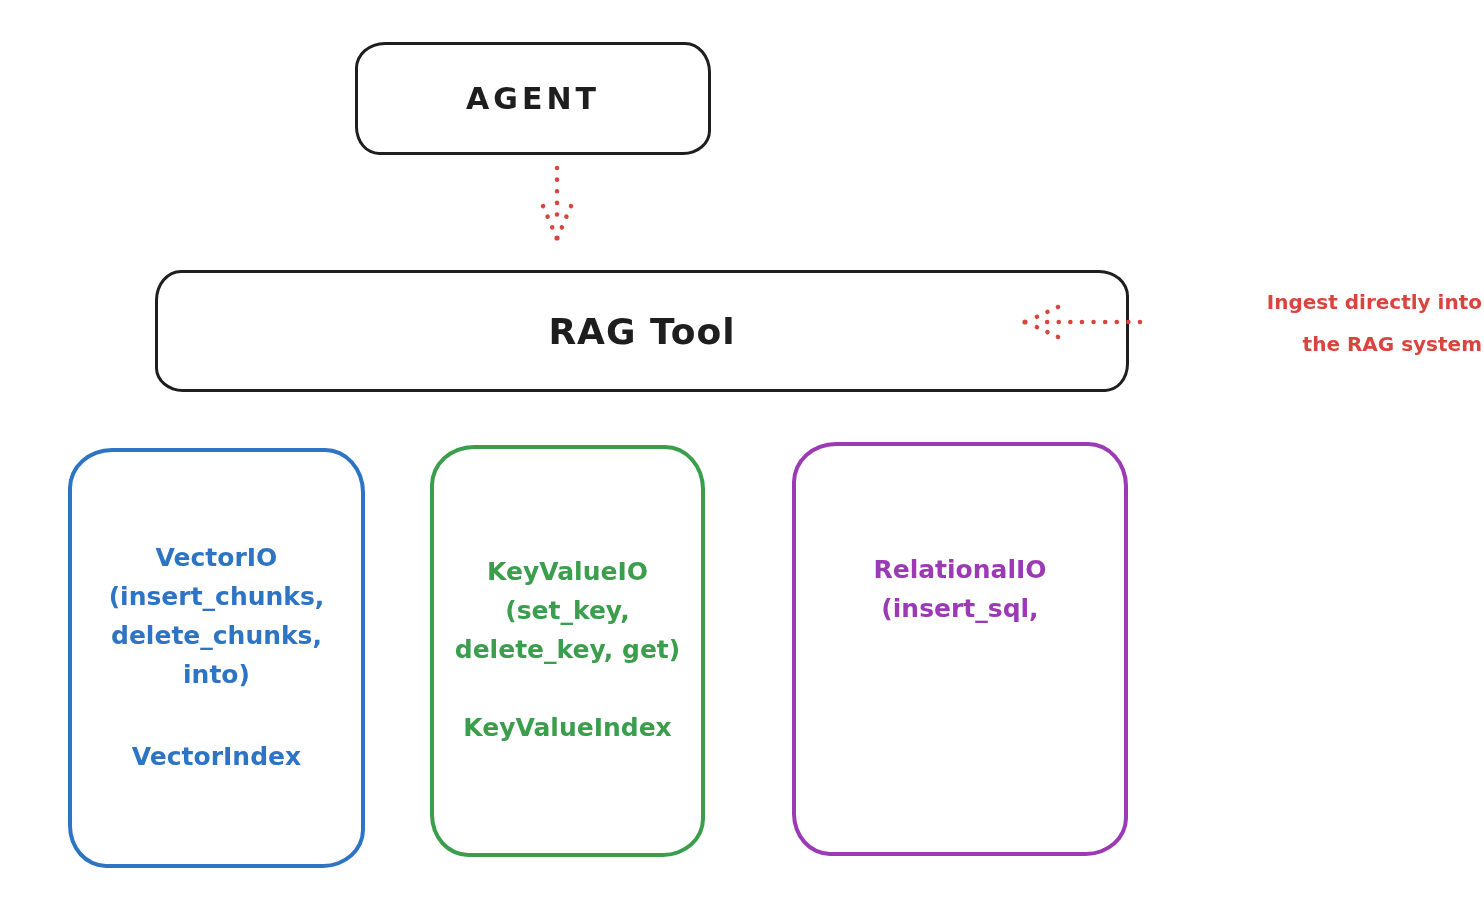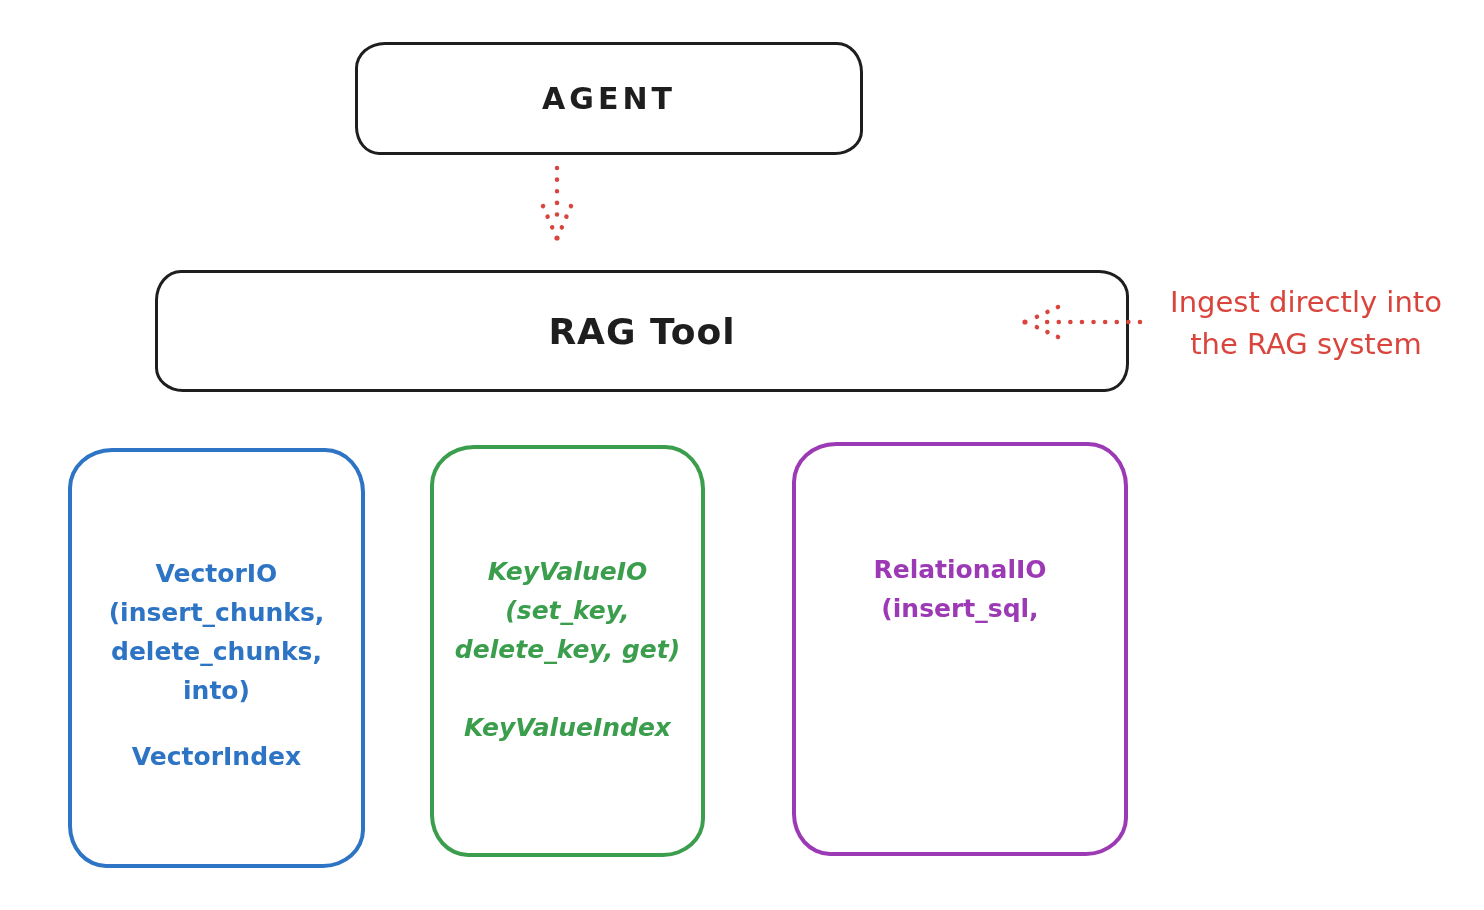--- a/index.html
+++ b/index.html
@@ -17,47 +17,47 @@
     background: #fff;
   }
   .ink-box {
     border: 3.5px solid var(--ink);
     color: var(--ink);
     display: flex;
     align-items: center;
     justify-content: center;
   }
   .agent {
-    left: 355px; top: 42px; width: 508px; height: 113px;
+    left: 355px; top: 42px; width: 356px; height: 113px;
     border-radius: 30px 26px 28px 24px / 26px 30px 24px 28px;
     font-size: 30px; font-weight: bold; letter-spacing: 4px;
   }
   .ragtool {
     left: 155px; top: 270px; width: 974px; height: 122px;
     border-radius: 26px 30px 24px 28px / 30px 26px 28px 24px;
     font-size: 36px; font-weight: bold; letter-spacing: 1px;
   }
   .arrow { position: absolute; }
   .arrow line { stroke: var(--red); stroke-width: 4.5; stroke-linecap: round; }
   .dotline { stroke-dasharray: 0.1 11.5; }
   .annotation {
     position: absolute;
     left: 1130px; top: 281px; width: 352px;
-    text-align: center;
+    text-align: right;
     color: var(--red);
-    font-size: 29px; font-weight: normal;
+    font-size: 20px; font-weight: bold;
     line-height: 42px;
   }
   .module {
     border-width: 4px; border-style: solid;
     border-radius: 44px 40px 42px 38px / 40px 44px 38px 42px;
     font-size: 25px; font-weight: bold;
   }
   .module-vector   { left: 68px;  top: 448px; width: 297px; height: 420px; border-color: var(--blue);   color: var(--blue); }
-  .module-keyvalue { left: 430px; top: 445px; width: 275px; height: 412px; border-color: var(--green);  color: var(--green); font-style: italic; }
+  .module-keyvalue { left: 430px; top: 445px; width: 275px; height: 412px; border-color: var(--green);  color: var(--green); }
   .module-relational { left: 792px; top: 442px; width: 336px; height: 414px; border-color: var(--purple); color: var(--purple); }
   .mtext {
     position: absolute;
     left: 0; right: 0;
     text-align: center;
     line-height: 39px;
   }
 </style>
 </head>
 <body>
@@ -86,21 +86,21 @@
     <line class="dotline" x1="46" y1="37" x2="18" y2="24"></line>
     <circle cx="13" cy="22" r="2.6" fill="var(--red)"></circle>
   </svg>
 
   <div class="annotation">
     <div>Ingest directly into</div>
     <div>the RAG system</div>
   </div>
 
   <div class="box module module-vector">
-    <div class="mtext" style="top:86px;margin-top:16px;">
+    <div class="mtext" style="top:86px;">
       <div>VectorIO</div>
       <div>(insert_chunks,</div>
       <div>delete_chunks,</div>
       <div>into)</div>
     </div>
     <div class="mtext" style="top:285px;">VectorIndex</div>
   </div>
 
   <div class="box module module-keyvalue">
     <div class="mtext" style="top:103px;">

